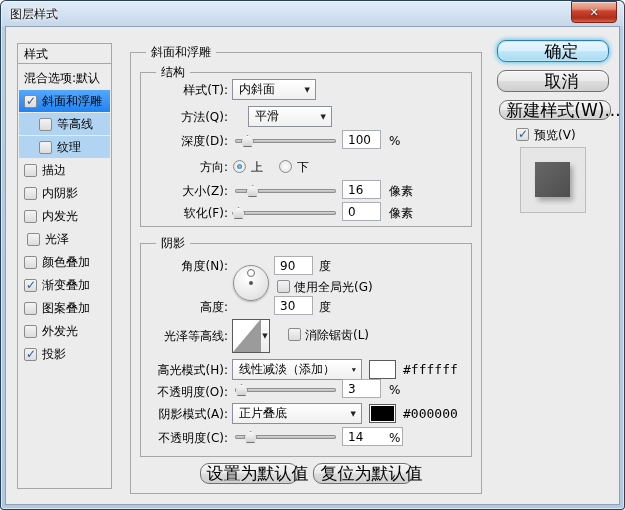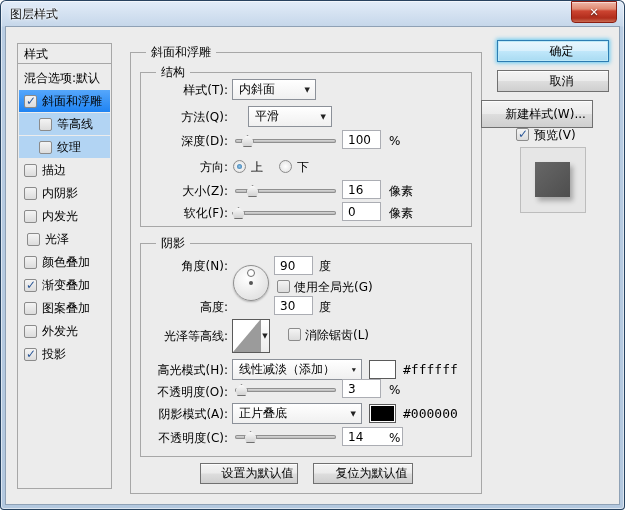--- a/index.html
+++ b/index.html
@@ -31,23 +31,23 @@
   
   .cb{width:13px;height:13px;box-sizing:border-box;border:1px solid #8b8b8b;border-radius:2px;
     background:linear-gradient(#f4f4f4,#dcdcdc);position:relative;flex:0 0 13px;display:inline-block;}
   .cb.on::after{content:"✓";position:absolute;left:1px;top:-2px;font-size:12px;font-weight:bold;color:#2b5797;}
   
   .radio{width:13px;height:13px;box-sizing:border-box;border:1px solid #8b8b8b;border-radius:50%;
     background:radial-gradient(#ffffff,#dedede);position:absolute;}
   .radio.on::after{content:"";position:absolute;left:3px;top:3px;width:5px;height:5px;border-radius:50%;
     background:radial-gradient(#8ec6ea,#2f6fa6);}
   
-  .btn{position:absolute;box-sizing:border-box;border:1px solid #707070;border-radius:0;
+  .btn{position:absolute;box-sizing:border-box;border:1px solid #707070;border-radius:9px;
     background:linear-gradient(#f4f4f4,#ebebeb 48%,#dddddd 52%,#cfcfcf);
-    display:flex;align-items:center;justify-content:center;font-size:12px;cursor:default;
+    display:flex;align-items:center;justify-content:center;font-size:17px;cursor:default;
     box-shadow:inset 0 1px 0 rgba(255,255,255,.8);white-space:nowrap;padding-left:17px;}
   .btn.default{border:1px solid #2d7db3;box-shadow:0 0 4px 1px #64c8f0, inset 0 0 0 1px #bee9f7;
     background:linear-gradient(#eaf6fd,#d9f0fc 48%,#c0e7fa 52%,#a9dbf2);}
   
   .combo{position:absolute;box-sizing:border-box;border:1px solid #8c9199;background:linear-gradient(#ffffff,#f0f0f0);
     display:flex;align-items:center;padding-left:6px;}
   .combo .arrow{position:absolute;right:5px;top:50%;transform:translateY(-50%);font-size:7px;color:#222;}
   
   .tin{position:absolute;box-sizing:border-box;border:1px solid #abadb3;background:#fff;font-family:"DejaVu Sans",sans-serif;
     font-size:12px;padding:0 0 0 5px;margin:0;outline:none;}
@@ -252,21 +252,21 @@
     <div class="thumb" style="left:9px;"></div>
   </div>
   <input class="tin" style="left: 342px; top: 427px; width: 61px; height: 19px;" value="14">
   <div class="lbl" style="left:389px;top:431px;">%</div>
 
   <div class="btn" style="left:200px;top:463px;width:98px;height:21px;">设置为默认值</div>
   <div class="btn" style="left:313px;top:463px;width:100px;height:21px;">复位为默认值</div>
 
   <div class="btn default" style="left:497px;top:40px;width:112px;height:22px;">确定</div>
   <div class="btn" style="left:497px;top:70px;width:112px;height:22px;">取消</div>
-  <div class="btn" style="left:481px;top:100px;width:112px;height:28px;">新建样式(W)...</div>
+  <div class="btn" style="left:499px;top:100px;width:112px;height:20px;">新建样式(W)...</div>
 
   <span class="cb on" style="position:absolute;left:516px;top:128px;"></span>
   <div class="lbl" style="left:534px;top:128px;">预览(V)</div>
 
   <div class="pv-box">
     <div class="pv-inner"></div>
   </div>
 
 </div>
 

